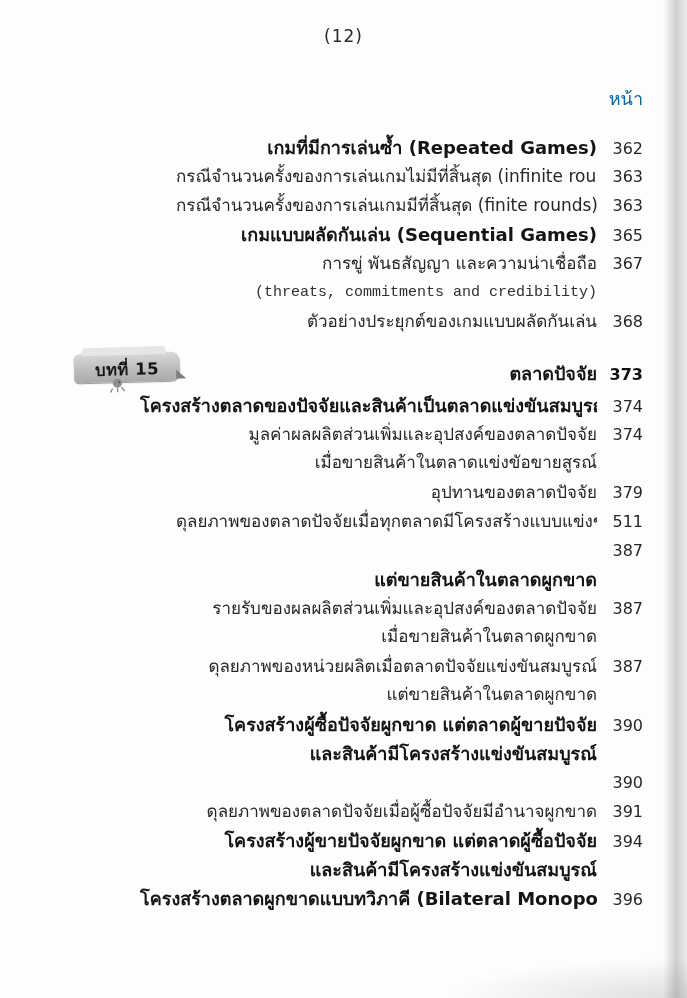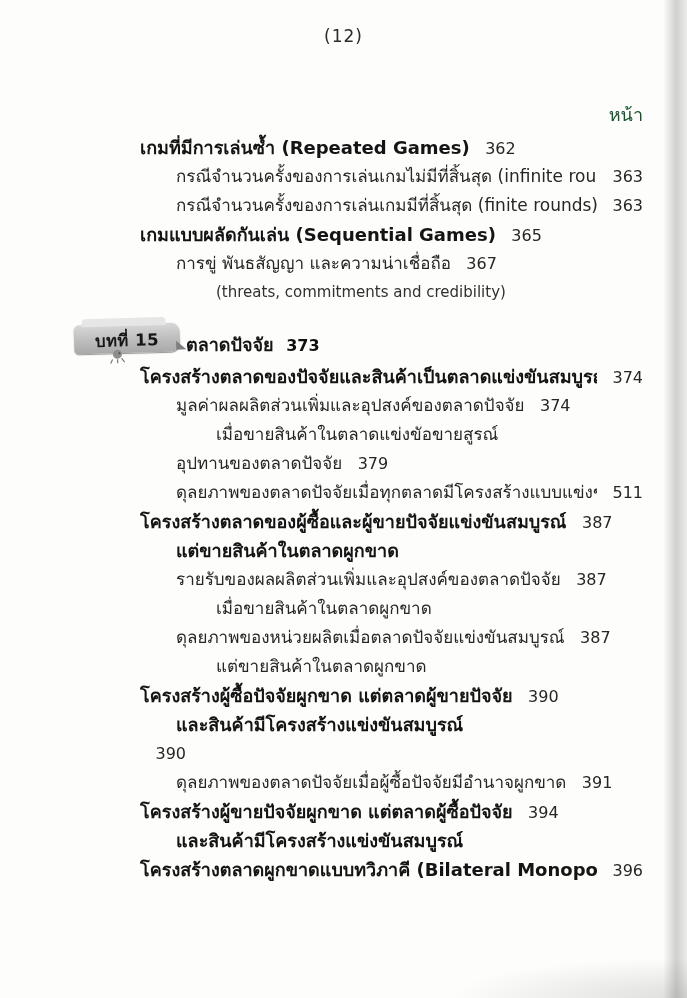--- a/index.html
+++ b/index.html
@@ -19,41 +19,41 @@
   .scan-shadow-bottom{
     position:absolute;bottom:0;right:0;width:240px;height:40px;
     background:radial-gradient(ellipse at 100% 100%, rgba(80,80,80,0.18), rgba(80,80,80,0) 70%);
     pointer-events:none;
   }
   .page-label{
     position:absolute;top:26px;left:0;width:100%;
     text-align:center;font-size:17px;letter-spacing:1px;color:#2b2b2b;
   }
   .col-header{
-    position:absolute;top:100px;right:44px;
-    font-size:18px;color:#14532d;
+    position:absolute;top:84px;right:44px;
+    font-size:18px;color:#0369a1;
   }
   .toc{
     position:absolute;left:140px;right:44px;top:133px;
   }
   .row{
     position:relative;
-    display:flex;align-items:baseline;justify-content:flex-start;
+    display:flex;align-items:baseline;justify-content:flex-end;
     height:29px;line-height:29px;
   }
   .row .t{
     font-size:17px;color:#262626;white-space:nowrap;overflow:hidden;
   }
   .row.b .t{font-weight:bold;font-size:18px;color:#141414;}
   .row .p{
     font-size:16px;color:#262626;min-width:46px;text-align:right;flex:none;
   }
   .row.b .p{}
   .row.lvl1 .t{padding-left:36px;}
-  .row.lvl2 .t{padding-left:76px;}
+  .row.lvl2 .t{padding-left:76px;font-family:Liberation Mono, monospace;}
   .row.latin .t{font-size:15px;color:#303030;}
   .row.chapter{
     margin-top:21px;height:34px;line-height:34px;
   }
   .row.chapter .p{font-weight:bold;color:#101010;}
   .chapter-title{
     font-weight:bold;font-size:19px;color:#121212;
     padding-left:46px;white-space:nowrap;
   }
   .chapter-badge{
@@ -108,20 +108,24 @@
         <span class="p">365</span>
       </div>
       <div class="row lvl1">
         <span class="t">การขู่ พันธสัญญา และความน่าเชื่อถือ</span>
         <span class="p">367</span>
       </div>
       <div class="row lvl2 latin">
         <span class="t">(threats, commitments and credibility)</span>
         <span class="p"></span>
       </div>
+      <div class="row lvl1">
+        <span class="t">ตัวอย่างประยุกต์ของเกมแบบผลัดกันเล่น</span>
+        <span class="p">368</span>
+      </div>
       <div class="row chapter b">
         <div class="chapter-badge"><span class="bl">บทที่ 15</span><svg width="20" height="16" class="ribbon-doodle">
             <circle cx="9" cy="6" r="4.5" fill="#8d8d8d"></circle>
             <path d="M4 11 l-2 4 M9 11 l0 4 M13 10 l3 4" stroke="#7a7a7a" stroke-width="1.2" fill="none"></path>
             <circle cx="11" cy="5" r="1" fill="#4c4c4c"></circle>
           </svg></div>
         <span class="chapter-title t">ตลาดปัจจัย</span>
         <span class="p">373</span>
       </div>
       <div class="row b">
@@ -138,21 +142,20 @@
       </div>
       <div class="row lvl1">
         <span class="t">อุปทานของตลาดปัจจัย</span>
         <span class="p">379</span>
       </div>
       <div class="row lvl1">
         <span class="t">ดุลยภาพของตลาดปัจจัยเมื่อทุกตลาดมีโครงสร้างแบบแข่งขันสมบูรณ์</span>
         <span class="p">511</span>
       </div>
       <div class="row b">
-        <span class="t">โครงสร้างตลาดของผู้ซื้อและผู้ขายปัจจัยแข่งขันสมบูรณ์</span>
         <span class="p">387</span>
       </div>
       <div class="row b lvl1">
         <span class="t">แต่ขายสินค้าในตลาดผูกขาด</span>
         <span class="p"></span>
       </div>
       <div class="row lvl1">
         <span class="t">รายรับของผลผลิตส่วนเพิ่มและอุปสงค์ของตลาดปัจจัย</span>
         <span class="p">387</span>
       </div>

